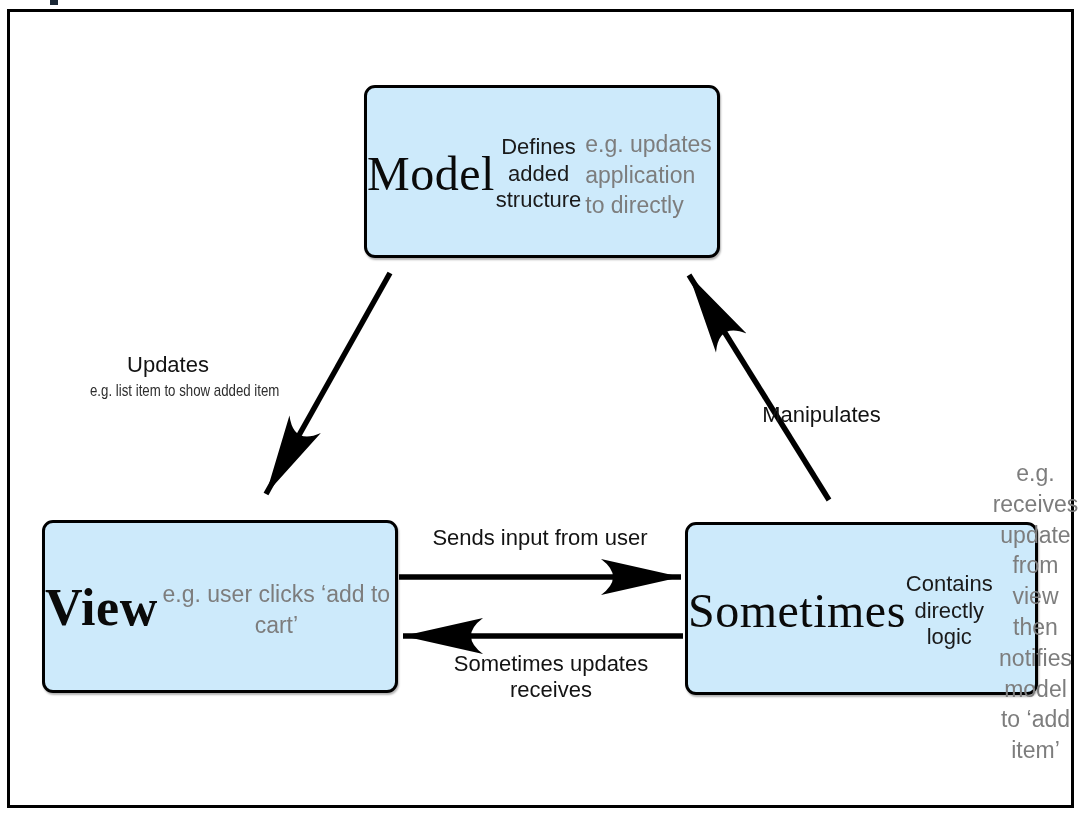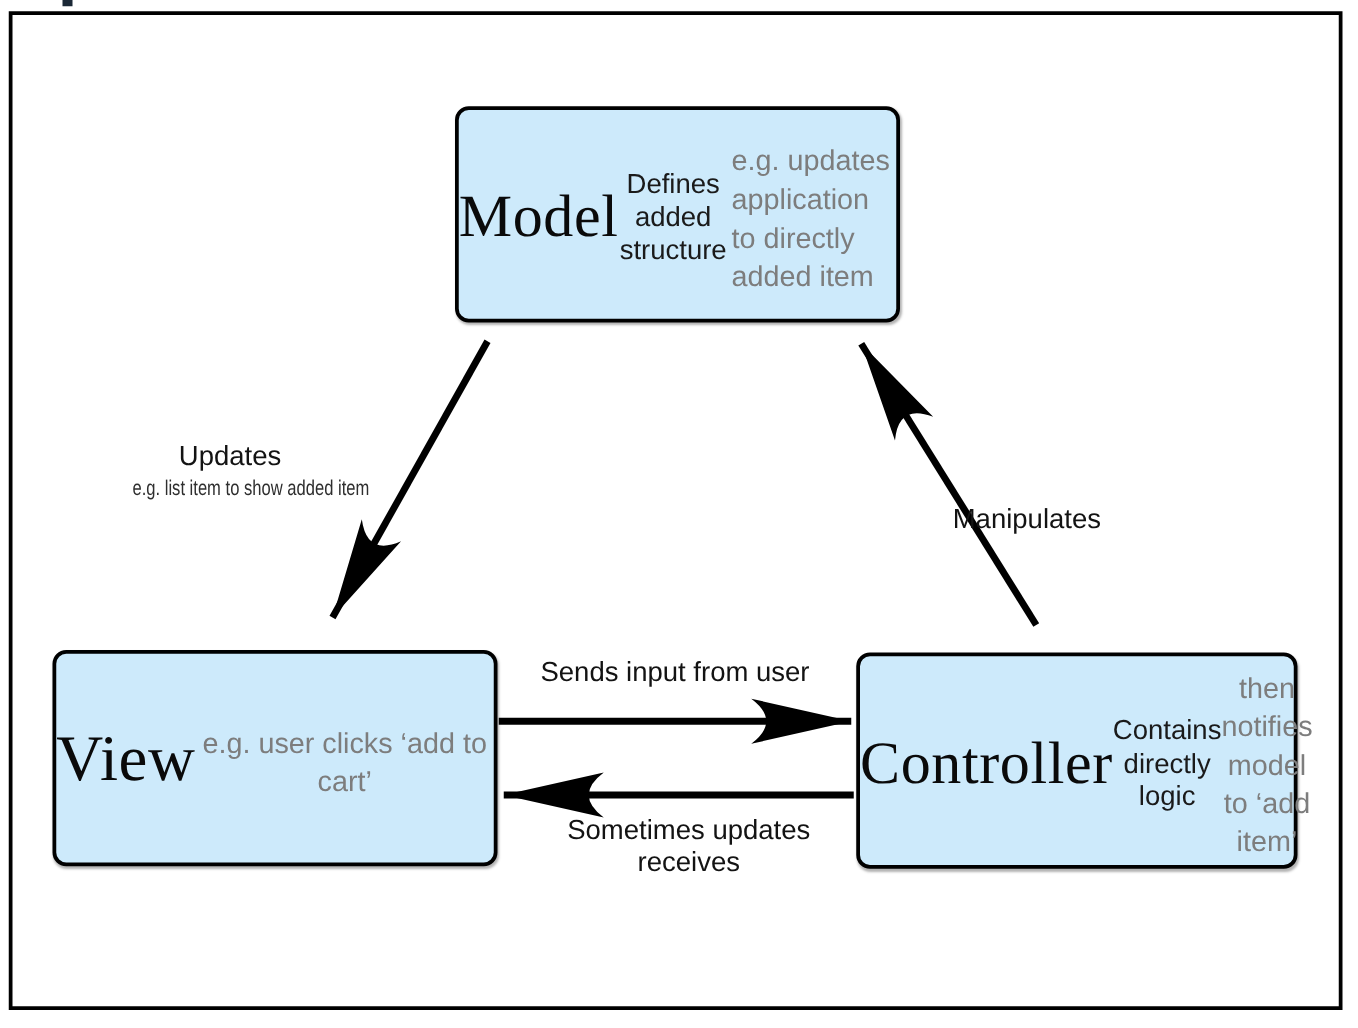--- a/index.html
+++ b/index.html
@@ -46,21 +46,21 @@
   .node-model      { left: 364px; top: 85px;  width: 356px; height: 173px; padding-top: 4px; }
   .node-view       { left: 42px;  top: 520px; width: 356px; height: 173px; padding-top: 4px; }
   .node-controller { left: 685px; top: 522px; width: 353px; height: 173px; padding-top: 4px; }
   .node-title {
     font-family: "Liberation Serif", "DejaVu Serif", serif;
     color: #0a0a0a;
     line-height: 1.12;
     letter-spacing: 0.5px;
   }
   .node-model .node-title      { font-size: 48px; }
-  .node-view .node-title       { font-size: 52px; }
+  .node-view .node-title       { font-size: 52px; font-weight: bold; }
   .node-controller .node-title { font-size: 48px; }
   .node-sub {
     font-size: 22px;
     color: var(--text-dark, #1a1a1a);
     line-height: 1.2;
     margin-top: 1px;
   }
   .node-eg {
     font-size: 23px;
     color: var(--text-muted, #7d7d7d);
@@ -69,21 +69,21 @@
     width: 100%;
     box-sizing: border-box;
   }
   .node-eg.align-left { text-align: left; padding: 0 3px; }
   .edge-label {
     position: absolute;
     font-size: 22px;
     color: #131313;
     text-align: center;
   }
-  .lbl-updates   { left: 84px;  top: 352px; width: 200px; text-align: center; }
+  .lbl-updates   { left: 68px;  top: 352px; width: 200px; text-align: center; }
   .lbl-updates-sub {
     display: block;
     margin-top: 3px;
     font-size: 17px;
     color: #2e2e2e;
     white-space: nowrap;
     transform: scaleX(0.78);
     transform-origin: center top;
   }
   .lbl-manipulates { left: 724px; top: 366px; width: 195px; margin-top: 36px; }
@@ -108,35 +108,35 @@
     <line x1="829" y1="500" x2="689" y2="275" marker-end="url(#head)"></line>
     <line x1="399" y1="577" x2="681" y2="577" marker-end="url(#head)"></line>
     <line x1="683" y1="636" x2="403" y2="636" marker-end="url(#head)"></line>
   </svg>
 
   <div class="node node-model">
     <div class="node-title">Model</div>
     <div class="node-sub">Defines added structure</div>
     <div class="node-eg align-left">
       <div>e.g. updates application to directly</div>
-      <div>added item</div>
     </div>
   </div>
 
   <div class="node node-view">
     <div class="node-title">View</div>
     <div class="node-eg">
       <div>e.g. user clicks ‘add to cart’</div>
     </div>
   </div>
 
   <div class="node node-controller">
-    <div class="node-title">Controller</div>
+    <div class="node-title">Sometimes</div>
     <div class="node-sub">Contains directly logic</div>
     <div class="node-eg">
+      <div>e.g. receives update from view</div>
       <div>then notifies model to ‘add item’</div>
     </div>
   </div>
 
   <div class="edge-label lbl-updates">
     <span>Updates</span>
     <span class="lbl-updates-sub">e.g. list item to show added item</span>
   </div>
 
   <div class="edge-label lbl-manipulates">Manipulates</div>

